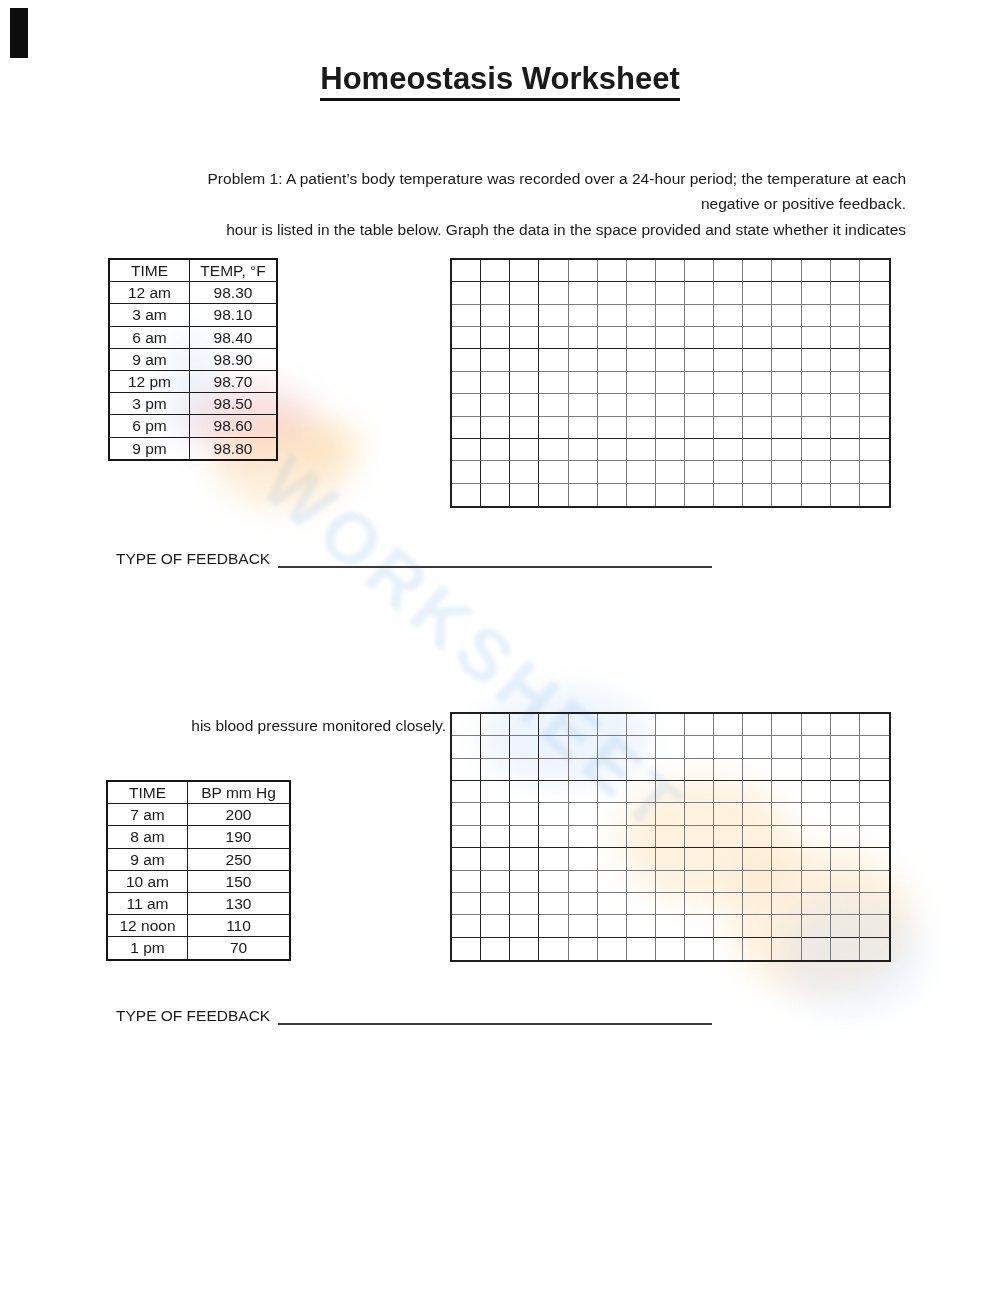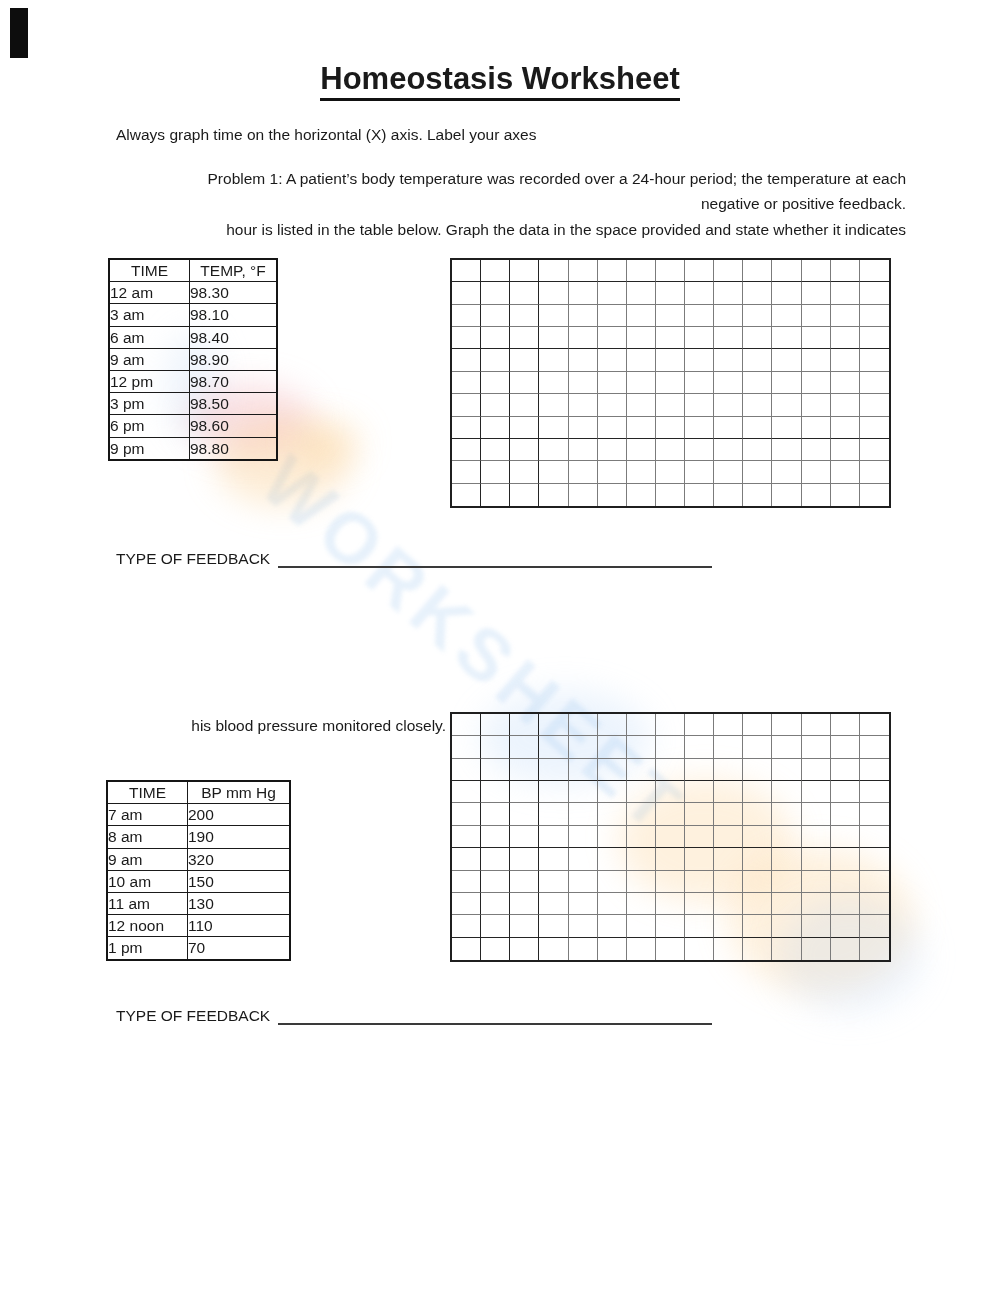--- a/index.html
+++ b/index.html
@@ -30,21 +30,21 @@
   .p2 { left:116px; top:713px; width:330px; }
 
   
   .dtable { position:absolute; z-index:1; }
   .t1 { left:108px; top:258px; }
   .t2 { left:106px; top:780px; }
   table { border-collapse:collapse; font-size:15.5px; table-layout:fixed; }
   table { border:2px solid #151515; }
   th,td { border:1px solid #1a1a1a; height:21.2px; padding:0; line-height:21px; white-space:nowrap; }
   th { font-weight:normal; text-align:center; padding-left:0;margin-top:48px; }
-  td { text-align:left;margin-left:20px; }
+  td { text-align:center;margin-left:20px; }
   .t1 th:nth-child(1), .t1 td:nth-child(1) { width:79px; }
   .t1 th:nth-child(2), .t1 td:nth-child(2) { width:86px; }
   .t2 th:nth-child(1), .t2 td:nth-child(1) { width:79px; }
   .t2 th:nth-child(2), .t2 td:nth-child(2) { width:101px; }
 
   
   .grid { position:absolute; display:grid; width:441px; height:250px;
           border:2px solid #1f1f1f; z-index:1; box-sizing:border-box; }
   .g1 { left:450px; top:258px; }
   .g2 { left:450px; top:712px; }
@@ -78,21 +78,20 @@
   <div class="wm-blob" style="left:296px; top:420px; width:65px; height:45px; background:rgba(250,200,130,0.28);"></div>
   <div class="wm-blob" style="left:480px; top:690px; width:170px; height:95px; background:rgba(175,208,245,0.24);"></div>
   <div class="wm-blob" style="left:618px; top:778px; width:175px; height:125px; background:rgba(251,200,125,0.25);"></div>
   <div class="wm-blob" style="left:728px; top:848px; width:185px; height:145px; background:rgba(251,200,125,0.25);"></div>
   <div class="wm-blob" style="left:778px; top:898px; width:145px; height:115px; background:rgba(180,210,245,0.22);"></div>
   <div class="scan-mark"></div>
 
   <div class="title">
     <span class="u">Homeostasis Worksheet</span>
   </div>
-  <div class="instruction">Always graph time on the horizontal (X) axis. Label your axes</div>
 
   <div class="para p1">
     <div>Problem 1: A patient’s body temperature was recorded over a 24-hour period; the temperature at each</div>
     <div>negative or positive feedback.</div>
     <div>hour is listed in the table below. Graph the data in the space provided and state whether it indicates</div>
   </div>
 
   <div class="dtable t1">
     <table>
         <thead>
@@ -326,21 +325,21 @@
           <tr>
             <td>7 am</td>
             <td>200</td>
           </tr>
           <tr>
             <td>8 am</td>
             <td>190</td>
           </tr>
           <tr>
             <td>9 am</td>
-            <td>320</td>
+            <td>250</td>
           </tr>
           <tr>
             <td>10 am</td>
             <td>150</td>
           </tr>
           <tr>
             <td>11 am</td>
             <td>130</td>
           </tr>
           <tr>

